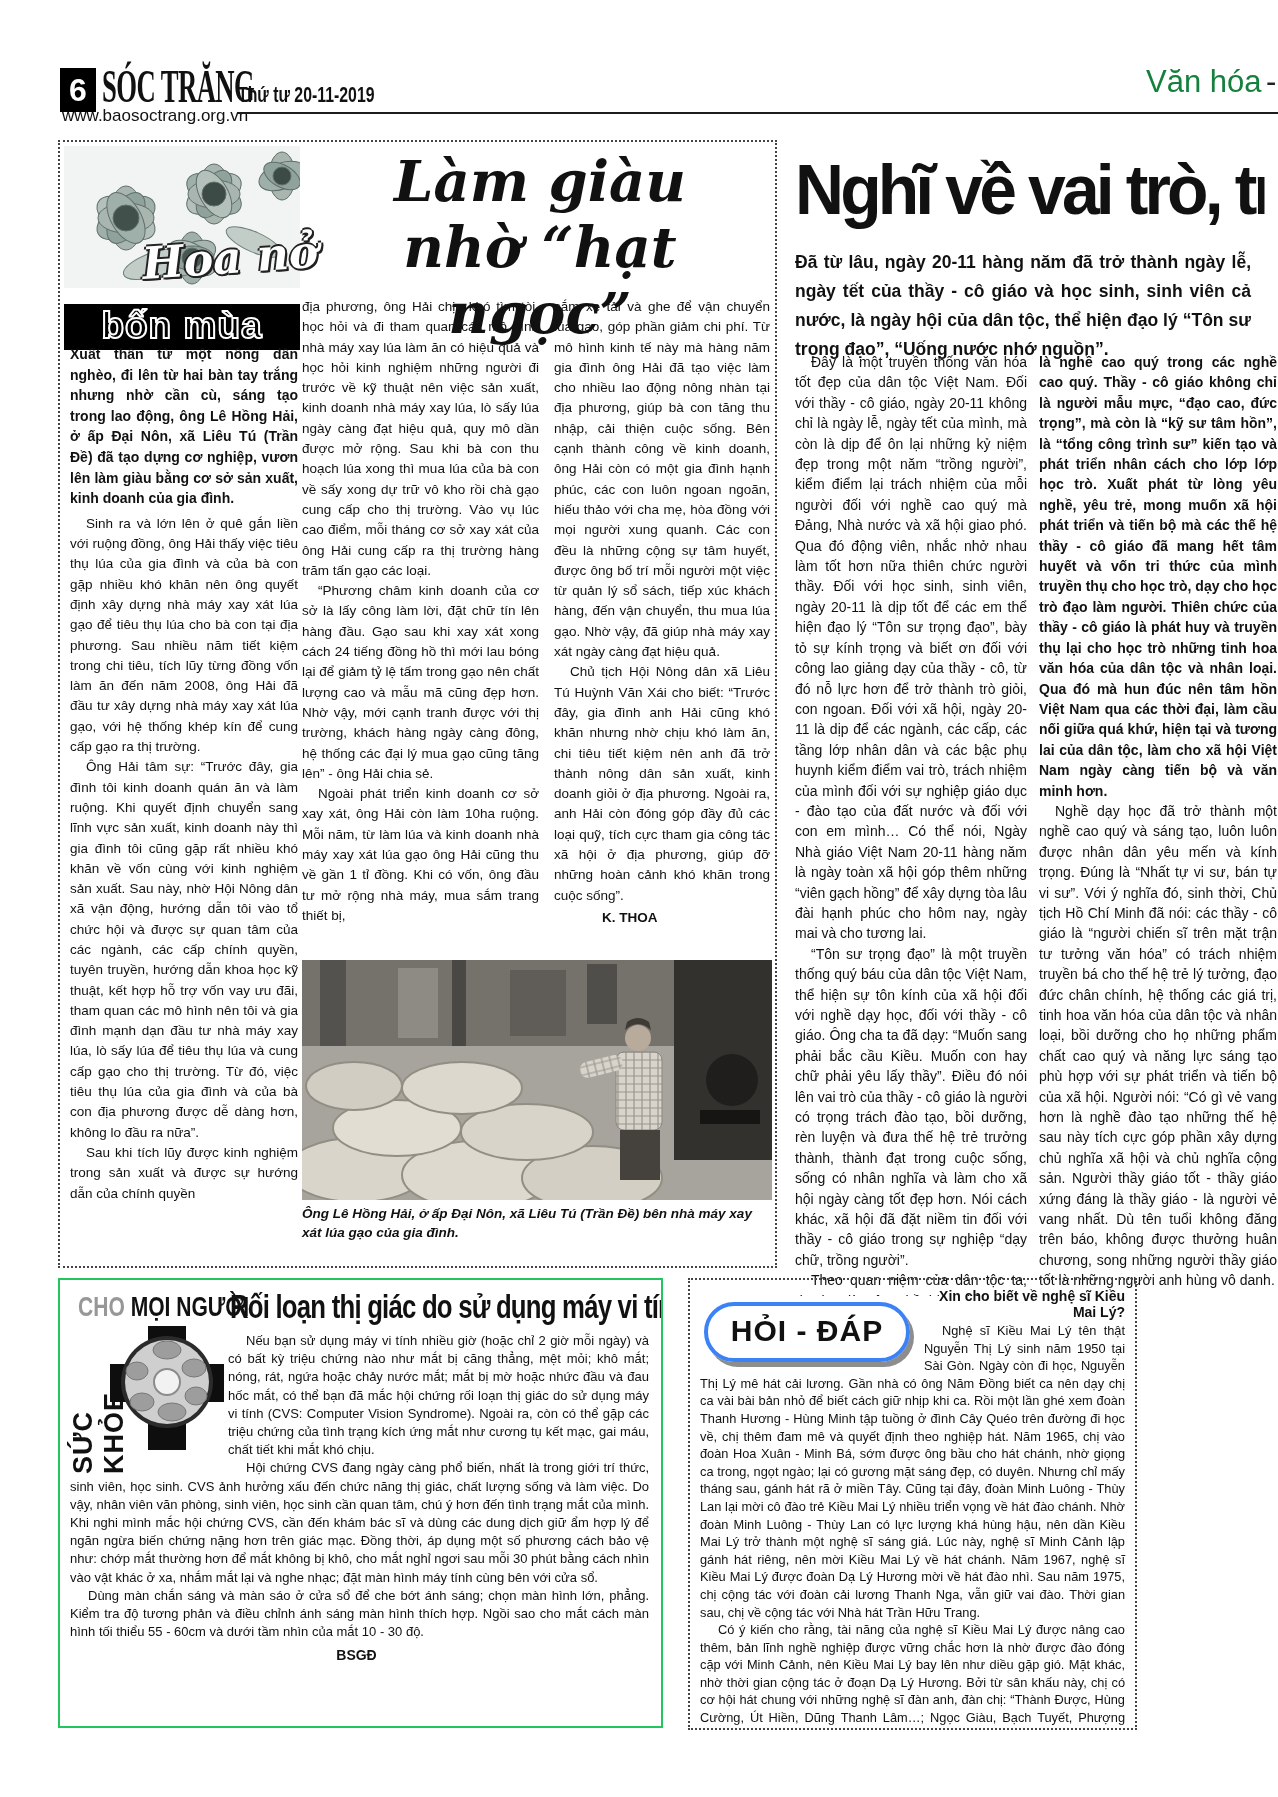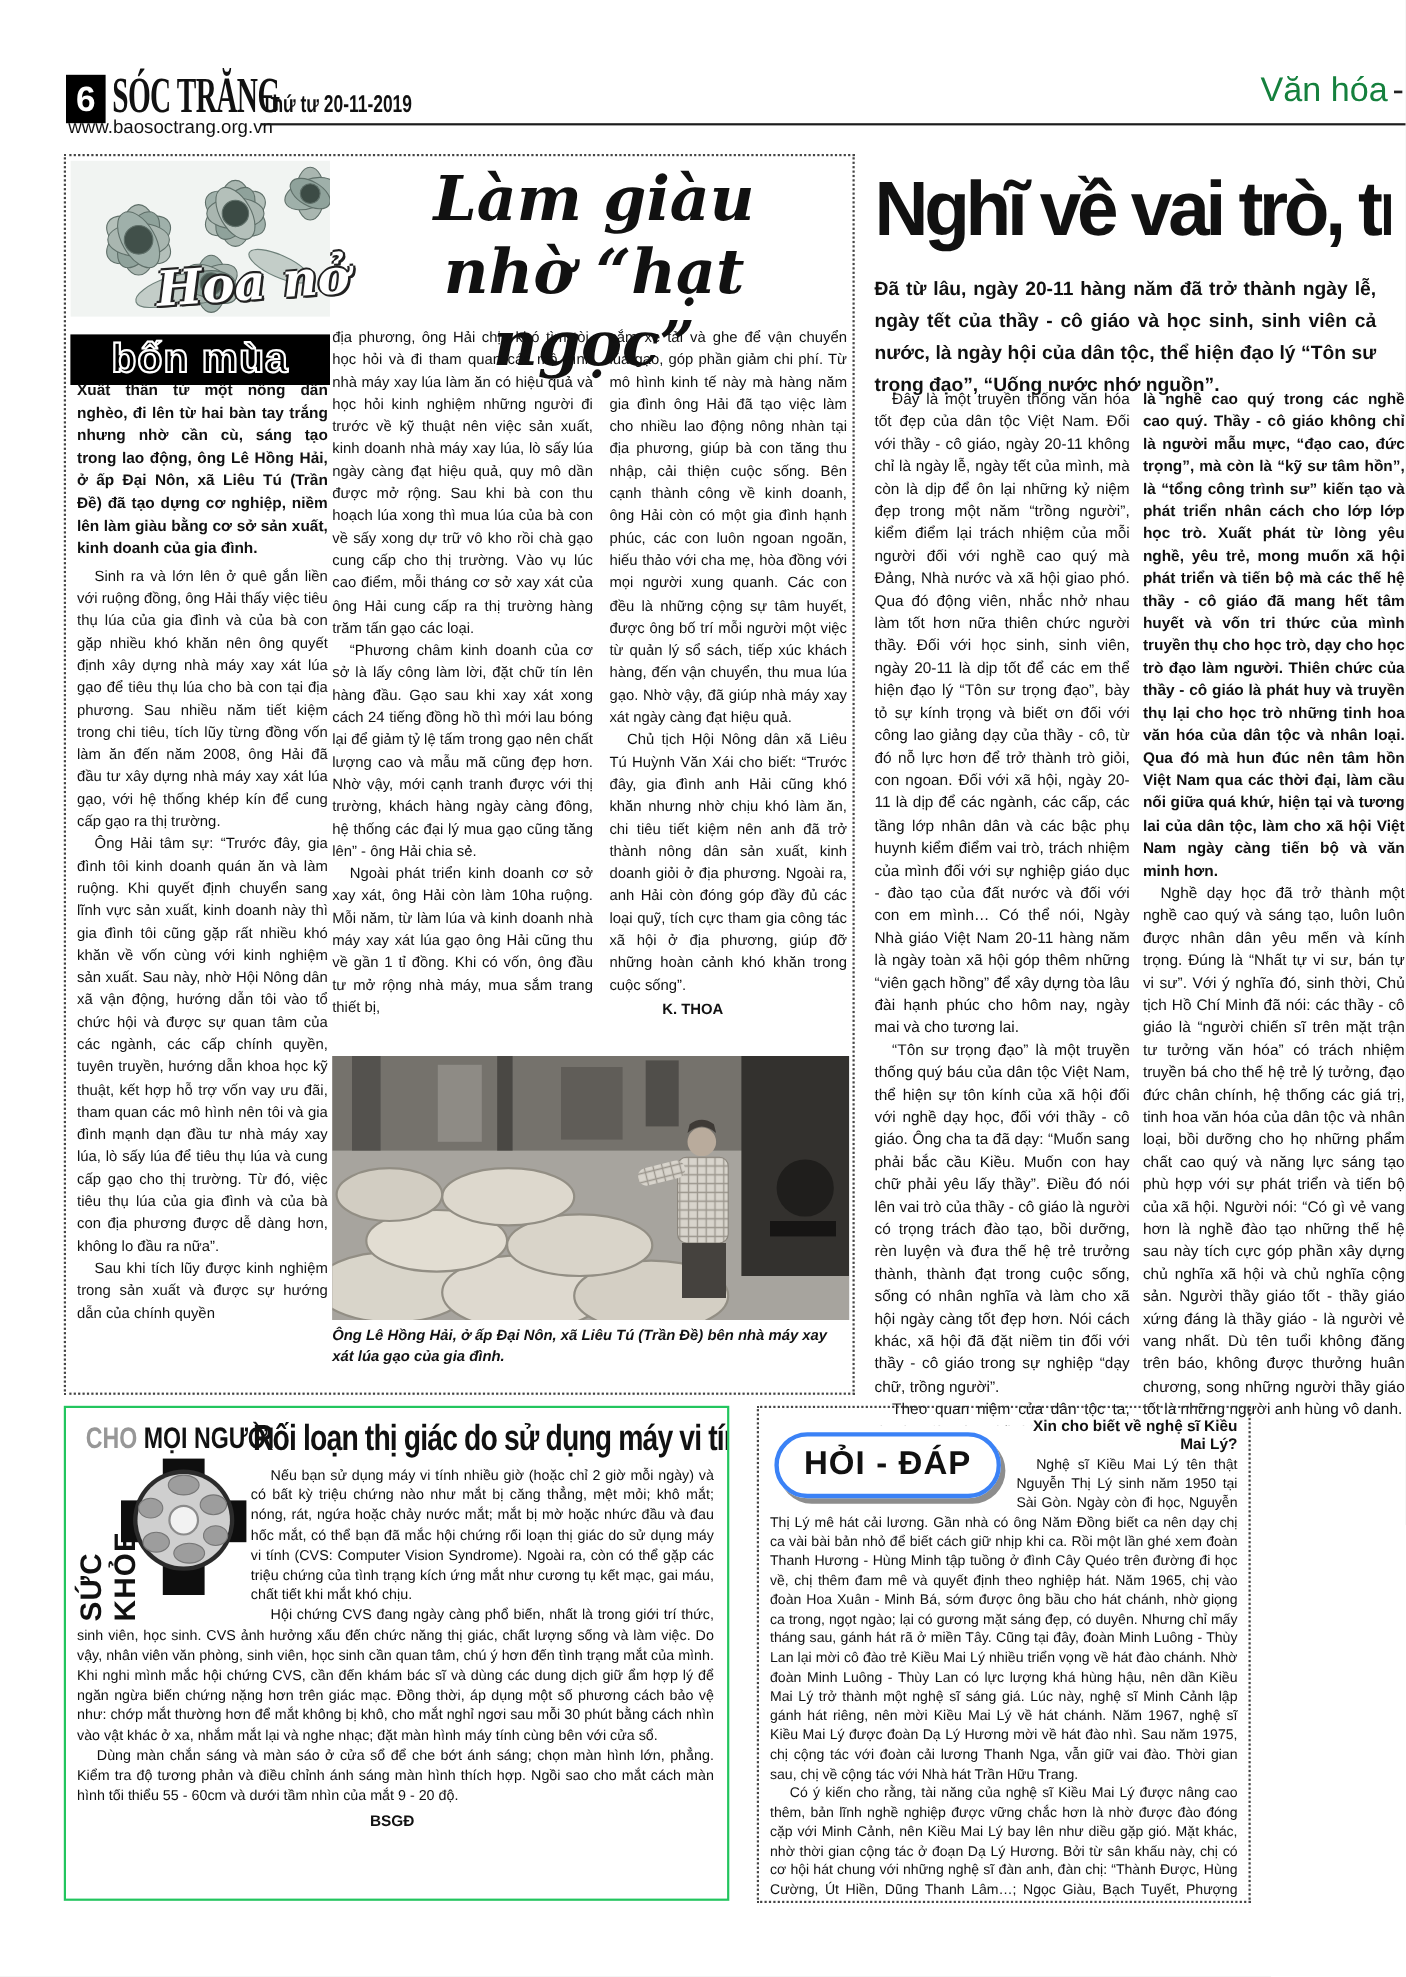--- a/index.html
+++ b/index.html
@@ -134,21 +134,21 @@
           </g>
         </g>
       </svg>
       <div class="kicker-script">Hoa nở</div>
       <div class="kicker-strip">
         <span class="kicker-block">bốn mùa</span>
       </div>
     </div>
 
     <div class="feat-left-col feat-body">
-      <p class="feat-intro">Xuất thân từ một nông dân nghèo, đi lên từ hai bàn tay trắng nhưng nhờ cần cù, sáng tạo trong lao động, ông Lê Hồng Hải, ở ấp Đại Nôn, xã Liêu Tú (Trần Đề) đã tạo dựng cơ nghiệp, niềm lên làm giàu bằng cơ sở sản xuất, kinh doanh của gia đình.</p>
+      <p class="feat-intro">Xuất thân từ một nông dân nghèo, đi lên từ hai bàn tay trắng nhưng nhờ cần cù, sáng tạo trong lao động, ông Lê Hồng Hải, ở ấp Đại Nôn, xã Liêu Tú (Trần Đề) đã tạo dựng cơ nghiệp, vươn lên làm giàu bằng cơ sở sản xuất, kinh doanh của gia đình.</p>
       <p>Sinh ra và lớn lên ở quê gắn liền với ruộng đồng, ông Hải thấy việc tiêu thụ lúa của gia đình và của bà con gặp nhiều khó khăn nên ông quyết định xây dựng nhà máy xay xát lúa gạo để tiêu thụ lúa cho bà con tại địa phương. Sau nhiều năm tiết kiệm trong chi tiêu, tích lũy từng đồng vốn làm ăn đến năm 2008, ông Hải đã đầu tư xây dựng nhà máy xay xát lúa gạo, với hệ thống khép kín để cung cấp gạo ra thị trường.</p>
       <p>Ông Hải tâm sự: “Trước đây, gia đình tôi kinh doanh quán ăn và làm ruộng. Khi quyết định chuyển sang lĩnh vực sản xuất, kinh doanh này thì gia đình tôi cũng gặp rất nhiều khó khăn về vốn cùng với kinh nghiệm sản xuất. Sau này, nhờ Hội Nông dân xã vận động, hướng dẫn tôi vào tổ chức hội và được sự quan tâm của các ngành, các cấp chính quyền, tuyên truyền, hướng dẫn khoa học kỹ thuật, kết hợp hỗ trợ vốn vay ưu đãi, tham quan các mô hình nên tôi và gia đình mạnh dạn đầu tư nhà máy xay lúa, lò sấy lúa để tiêu thụ lúa và cung cấp gạo cho thị trường. Từ đó, việc tiêu thụ lúa của gia đình và của bà con địa phương được dễ dàng hơn, không lo đầu ra nữa”.</p>
       <p>Sau khi tích lũy được kinh nghiệm trong sản xuất và được sự hướng dẫn của chính quyền</p>
     </div>
 
     <h1 class="script-head"><span>Làm giàu</span><br>
       <span>nhờ “hạt ngọc”</span></h1>
 
     <div class="mid-col1 feat-body">
       <p class="noindent">địa phương, ông Hải chịu khó tìm tòi, học hỏi và đi tham quan các mô hình nhà máy xay lúa làm ăn có hiệu quả và học hỏi kinh nghiệm những người đi trước về kỹ thuật nên việc sản xuất, kinh doanh nhà máy xay lúa, lò sấy lúa ngày càng đạt hiệu quả, quy mô dần được mở rộng. Sau khi bà con thu hoạch lúa xong thì mua lúa của bà con về sấy xong dự trữ vô kho rồi chà gạo cung cấp cho thị trường. Vào vụ lúc cao điểm, mỗi tháng cơ sở xay xát của ông Hải cung cấp ra thị trường hàng trăm tấn gạo các loại.</p>
@@ -234,21 +234,21 @@
           <ellipse cx="34" cy="78" rx="12" ry="9"></ellipse>
           <ellipse cx="29" cy="47" rx="11" ry="9"></ellipse>
         </g>
         <circle cx="59" cy="58" r="13" fill="#f2f2f2" stroke="#8b8b8b" stroke-width="2"></circle>
       </svg>
     </div>
     <h2 class="health-head">Rối loạn thị giác do sử dụng máy vi tính</h2>
     <div class="small-body">
       <p>Nếu bạn sử dụng máy vi tính nhiều giờ (hoặc chỉ 2 giờ mỗi ngày) và có bất kỳ triệu chứng nào như mắt bị căng thẳng, mệt mỏi; khô mắt; nóng, rát, ngứa hoặc chảy nước mắt; mắt bị mờ hoặc nhức đầu và đau hốc mắt, có thể bạn đã mắc hội chứng rối loạn thị giác do sử dụng máy vi tính (CVS: Computer Vision Syndrome). Ngoài ra, còn có thể gặp các triệu chứng của tình trạng kích ứng mắt như cương tụ kết mạc, gai máu, chất tiết khi mắt khó chịu.</p>
       <p>Hội chứng CVS đang ngày càng phổ biến, nhất là trong giới trí thức, sinh viên, học sinh. CVS ảnh hưởng xấu đến chức năng thị giác, chất lượng sống và làm việc. Do vậy, nhân viên văn phòng, sinh viên, học sinh cần quan tâm, chú ý hơn đến tình trạng mắt của mình. Khi nghi mình mắc hội chứng CVS, cần đến khám bác sĩ và dùng các dung dịch giữ ẩm hợp lý để ngăn ngừa biến chứng nặng hơn trên giác mạc. Đồng thời, áp dụng một số phương cách bảo vệ như: chớp mắt thường hơn để mắt không bị khô, cho mắt nghỉ ngơi sau mỗi 30 phút bằng cách nhìn vào vật khác ở xa, nhắm mắt lại và nghe nhạc; đặt màn hình máy tính cùng bên với cửa sổ.</p>
-      <p>Dùng màn chắn sáng và màn sáo ở cửa sổ để che bớt ánh sáng; chọn màn hình lớn, phẳng. Kiểm tra độ tương phản và điều chỉnh ánh sáng màn hình thích hợp. Ngồi sao cho mắt cách màn hình tối thiểu 55 - 60cm và dưới tầm nhìn của mắt 9 - 20 độ.</p>
+      <p>Dùng màn chắn sáng và màn sáo ở cửa sổ để che bớt ánh sáng; chọn màn hình lớn, phẳng. Kiểm tra độ tương phản và điều chỉnh ánh sáng màn hình thích hợp. Ngồi sao cho mắt cách màn hình tối thiểu 55 - 60cm và dưới tầm nhìn của mắt 10 - 30 độ.</p>
     </div>
     <div class="byline-right">BSGĐ</div>
   </section>
 
   <section class="qa-box">
     <div class="qa-badge">HỎI - ĐÁP</div>
     <div class="qa-question">Xin cho biết về nghệ sĩ Kiều Mai Lý?</div>
     <div class="qa-body small-body">
       <p>Nghệ sĩ Kiều Mai Lý tên thật Nguyễn Thị Lý sinh năm 1950 tại Sài Gòn. Ngày còn đi học, Nguyễn Thị Lý mê hát cải lương. Gần nhà có ông Năm Đồng biết ca nên dạy chị ca vài bài bản nhỏ để biết cách giữ nhịp khi ca. Rồi một lần ghé xem đoàn Thanh Hương - Hùng Minh tập tuồng ở đình Cây Quéo trên đường đi học về, chị thêm đam mê và quyết định theo nghiệp hát. Năm 1965, chị vào đoàn Hoa Xuân - Minh Bá, sớm được ông bầu cho hát chánh, nhờ giọng ca trong, ngọt ngào; lại có gương mặt sáng đẹp, có duyên. Nhưng chỉ mấy tháng sau, gánh hát rã ở miền Tây. Cũng tại đây, đoàn Minh Luông - Thùy Lan lại mời cô đào trẻ Kiều Mai Lý nhiều triển vọng về hát đào chánh. Nhờ đoàn Minh Luông - Thùy Lan có lực lượng khá hùng hậu, nên dần Kiều Mai Lý trở thành một nghệ sĩ sáng giá. Lúc này, nghệ sĩ Minh Cảnh lập gánh hát riêng, nên mời Kiều Mai Lý về hát chánh. Năm 1967, nghệ sĩ Kiều Mai Lý được đoàn Dạ Lý Hương mời về hát đào nhì. Sau năm 1975, chị cộng tác với đoàn cải lương Thanh Nga, vẫn giữ vai đào. Thời gian sau, chị về cộng tác với Nhà hát Trần Hữu Trang.</p>
       <p>Có ý kiến cho rằng, tài năng của nghệ sĩ Kiều Mai Lý được nâng cao thêm, bản lĩnh nghề nghiệp được vững chắc hơn là nhờ được đào đóng cặp với Minh Cảnh, nên Kiều Mai Lý bay lên như diều gặp gió. Mặt khác, nhờ thời gian cộng tác ở đoạn Dạ Lý Hương. Bởi từ sân khấu này, chị có cơ hội hát chung với những nghệ sĩ đàn anh, đàn chị: “Thành Được, Hùng Cường, Út Hiền, Dũng Thanh Lâm…; Ngọc Giàu, Bạch Tuyết, Phượng Liên, Kim Ngọc…” và cũng ở sân khấu này, chị để lại nhiều nhiều vai diễn ấn tượng, như: Bốn triệu đô la mắt bồ trà, Đời là một chữ T, Gái nhảy, Men rượu hương tình, Nạn con rơi, Người sản người…</p>

